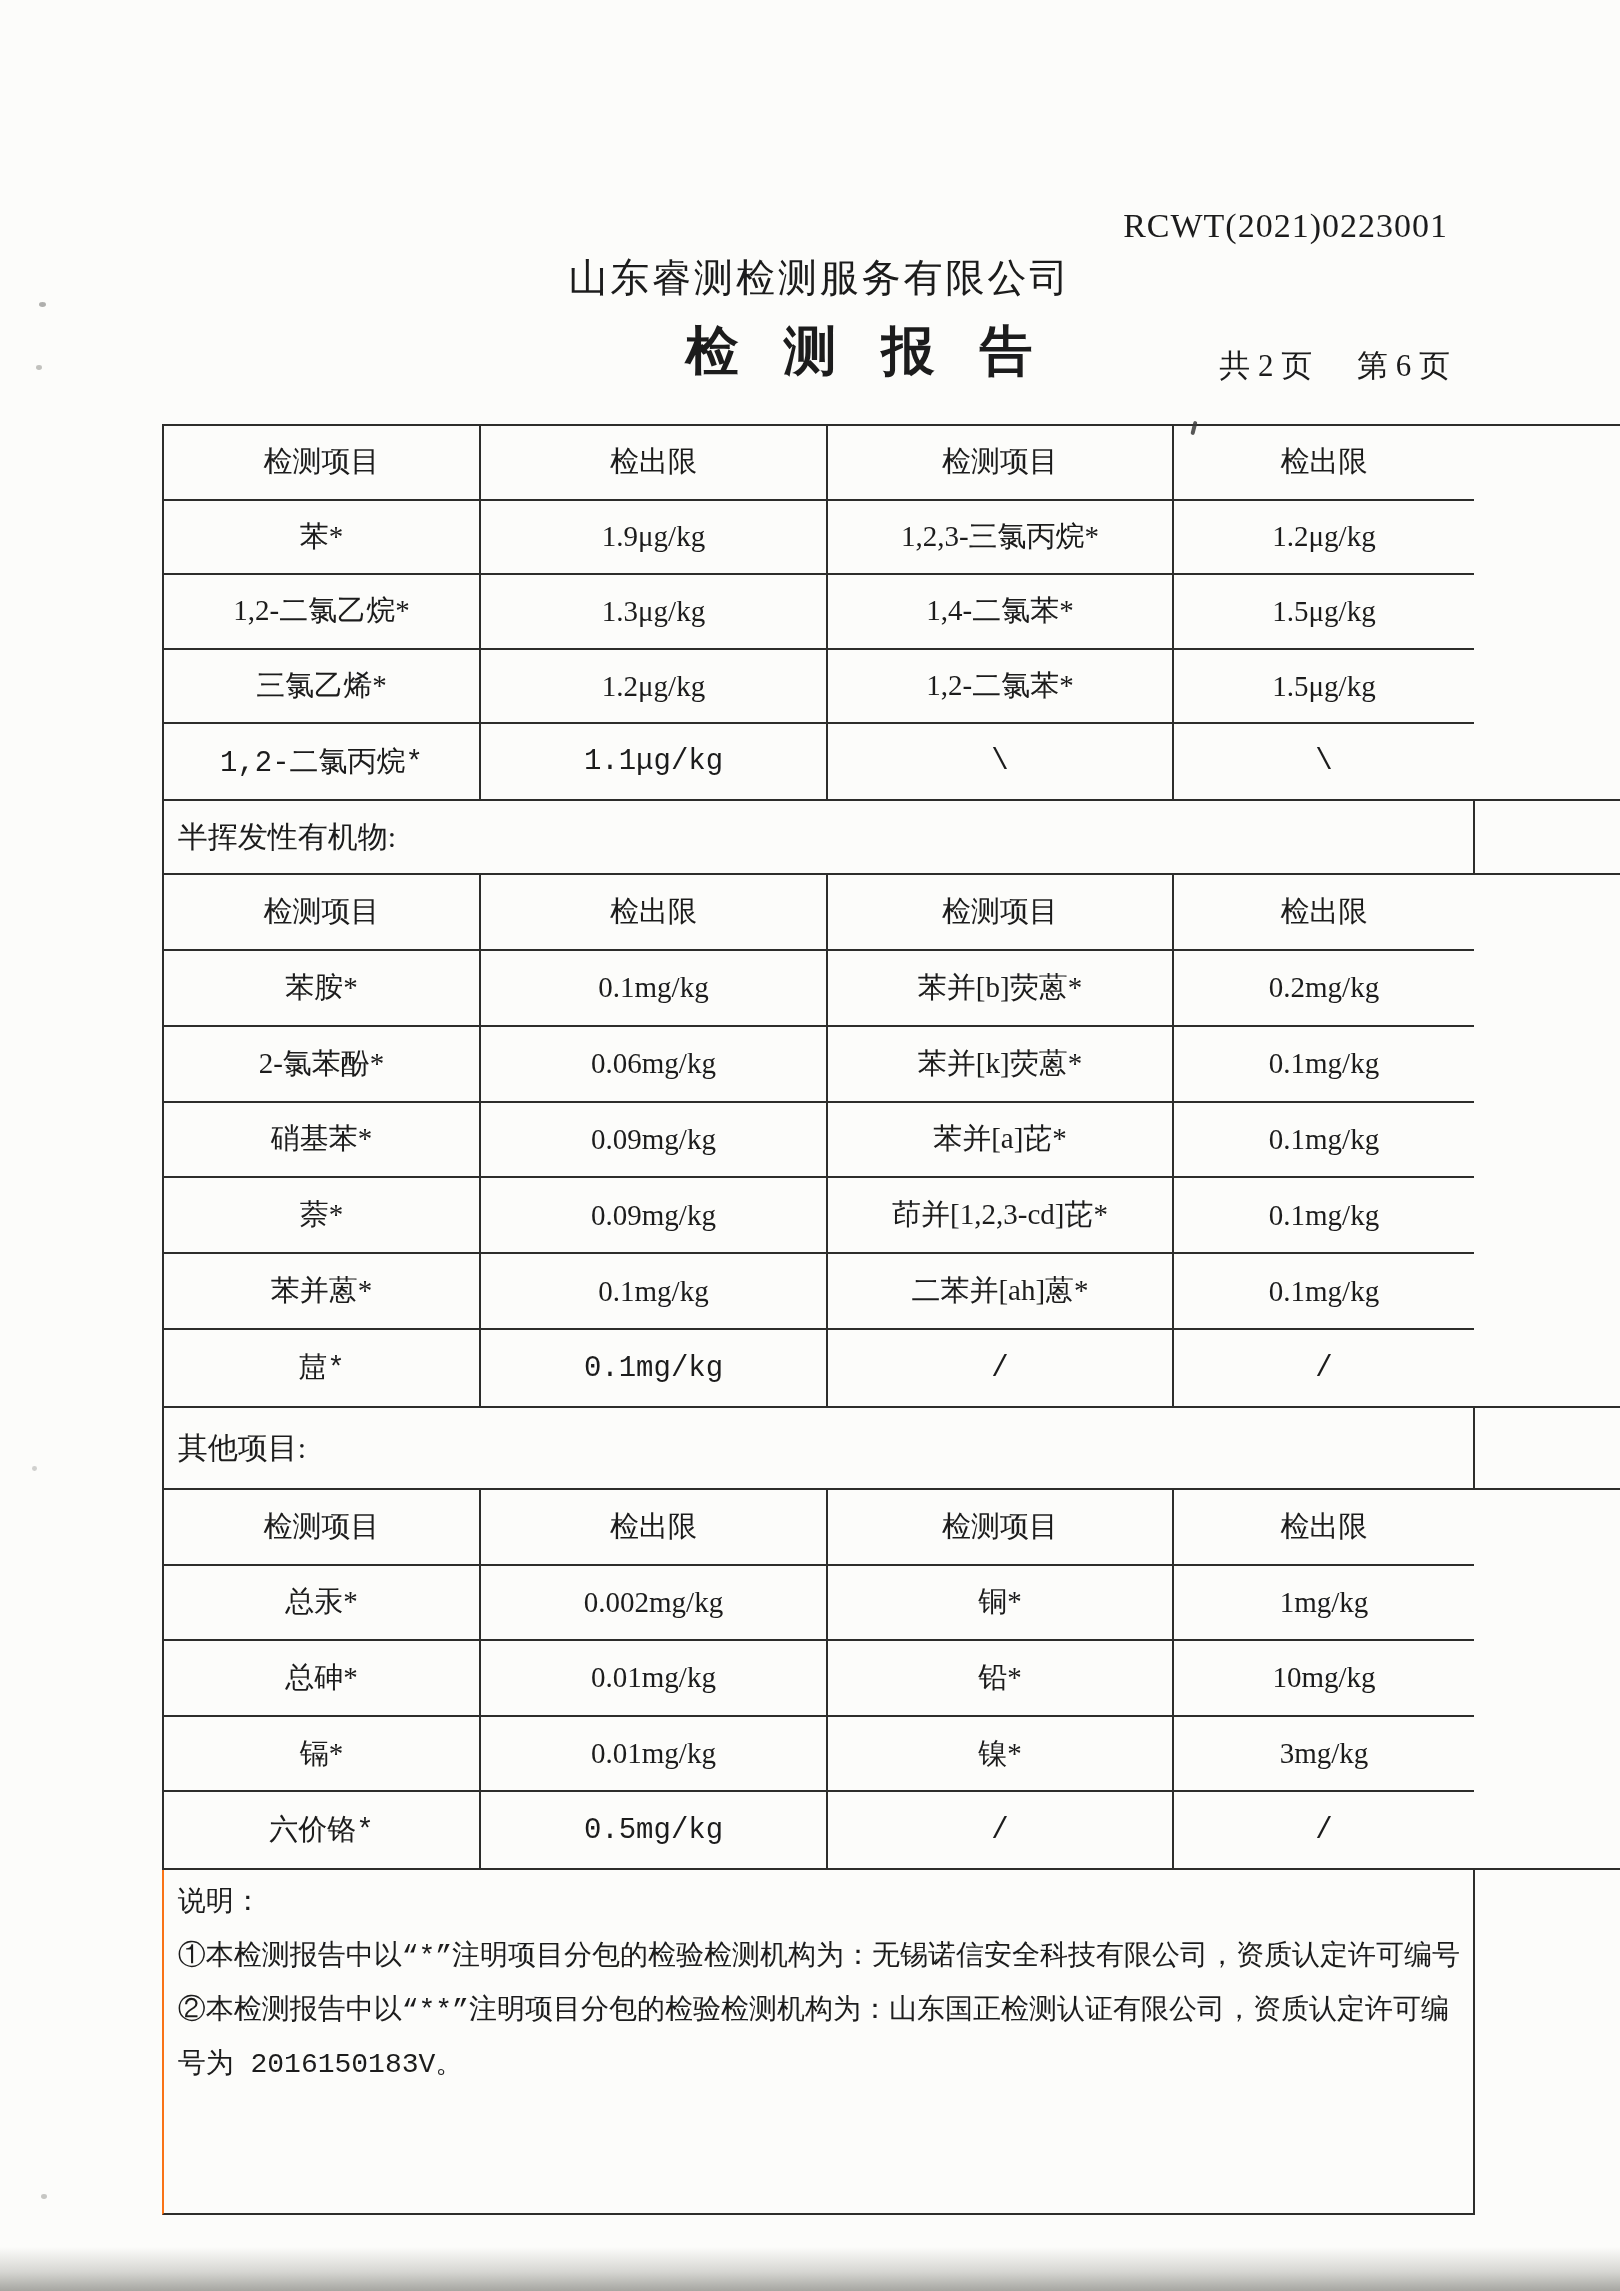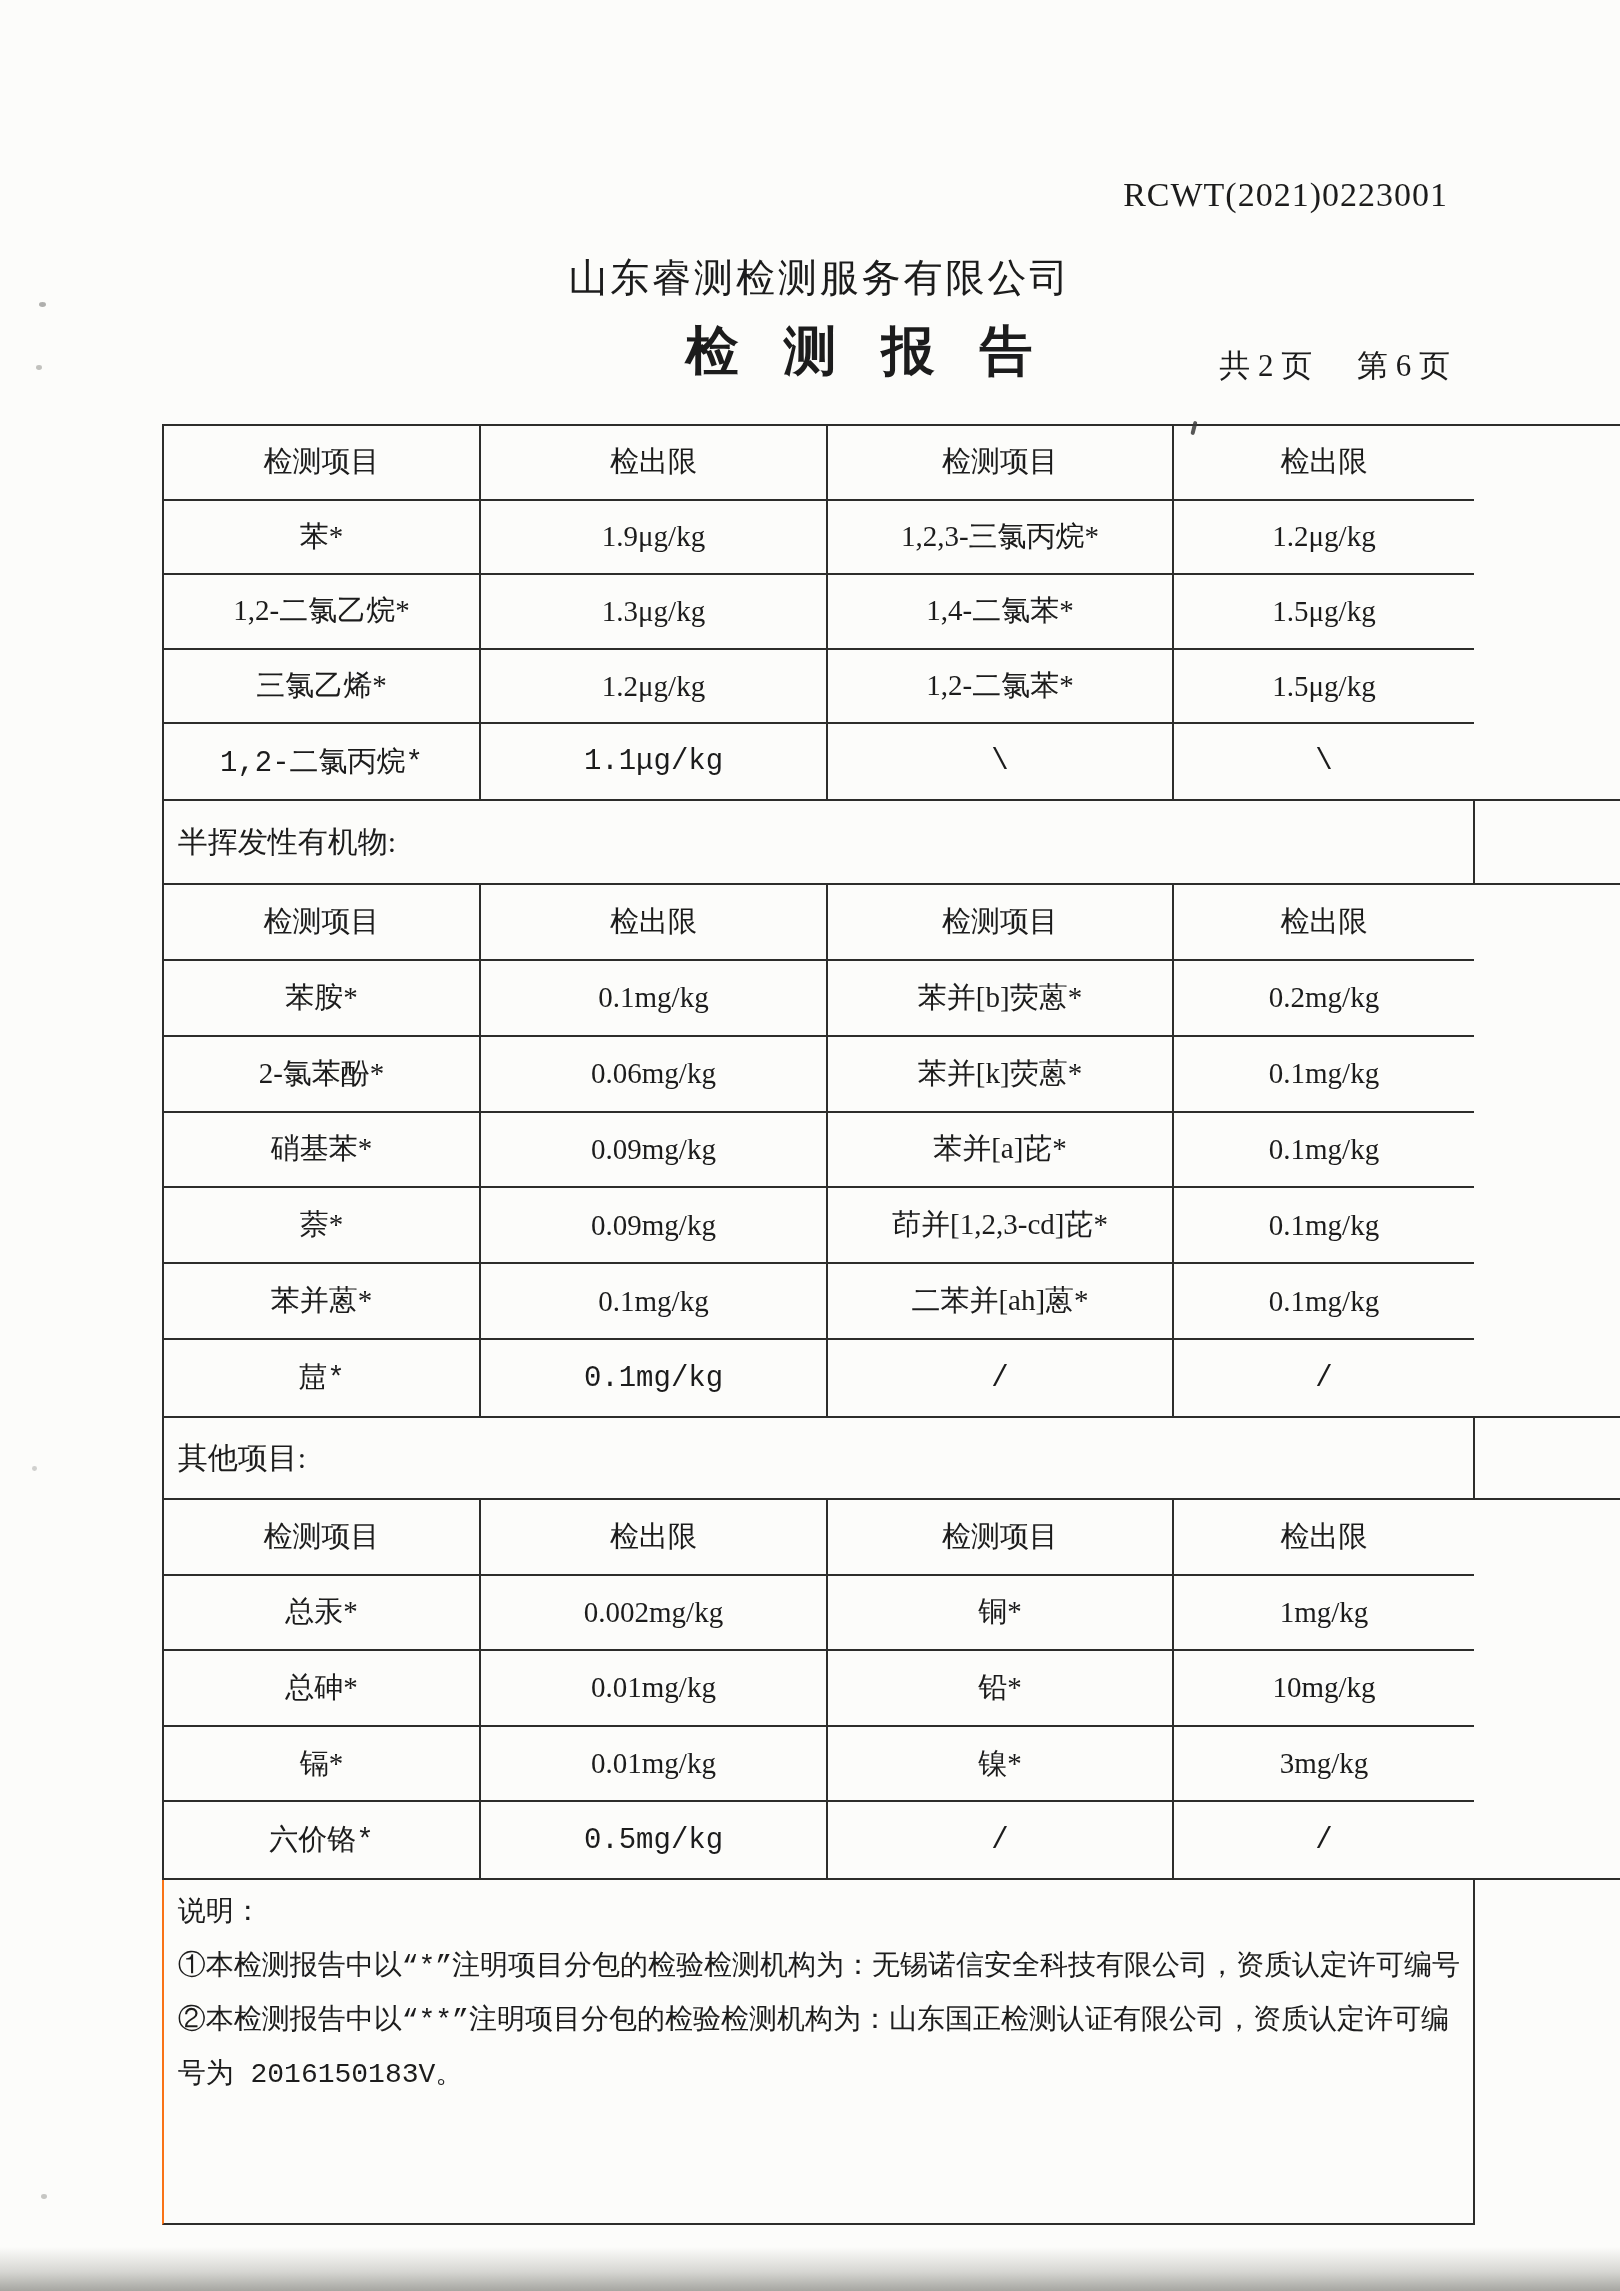--- a/index.html
+++ b/index.html
@@ -3,21 +3,21 @@
 <meta charset="utf-8">
 <style>
   html,body{margin:0;padding:0;background:#9a9a96;}
   .page{
     position:relative;width:1620px;height:2292px;margin:0 auto;
     background:#fcfcfa;overflow:hidden;
     font-family:"Liberation Serif","DejaVu Serif",serif;
     color:#1c1c1c;
   }
   
-  .doc-number{position:absolute;top:176px;right:172px;font-size:34px;letter-spacing:1px;white-space:nowrap;}
+  .doc-number{position:absolute;top:207px;right:172px;font-size:34px;letter-spacing:1px;white-space:nowrap;}
   .company{position:absolute;top:251px;left:9.8px;width:100%;text-align:center;font-size:39px;letter-spacing:2.9px;white-space:nowrap;}
   .report-title{position:absolute;top:316px;left:49px;width:100%;text-align:center;white-space:nowrap;}
   .report-title span{font-size:53px;font-weight:bold;letter-spacing:45px;margin-right:-45px;}
   .pages{position:absolute;top:345px;right:170px;font-size:31px;white-space:nowrap;}
   .pages .pg2{margin-left:37px;}
   
   .doc-body{position:absolute;left:162px;top:424px;width:1313px;box-sizing:border-box;}
   .tbl{
     display:grid;grid-template-columns:317px 347px 346px 300px;grid-auto-rows:1fr;
     border:2px solid #2d2d2b;box-sizing:border-box;width:1525px;
@@ -87,21 +87,21 @@
       <div class="c">1.2μg/kg</div>
       <div class="c">1,2-二氯苯*</div>
       <div class="c">1.5μg/kg</div>
 
       <div class="c">1,2-二氯丙烷*</div>
       <div class="c">1.1μg/kg</div>
       <div class="c">\</div>
       <div class="c">\</div>
     </div>
 
-    <div class="sec" style="height:82px">
+    <div class="sec" style="height:72px">
       <span>半挥发性有机物:</span>
     </div>
 
     <div class="tbl" style="height:535px">
       <div class="c">检测项目</div>
       <div class="c">检出限</div>
       <div class="c">检测项目</div>
       <div class="c">检出限</div>
 
       <div class="c">苯胺*</div>

